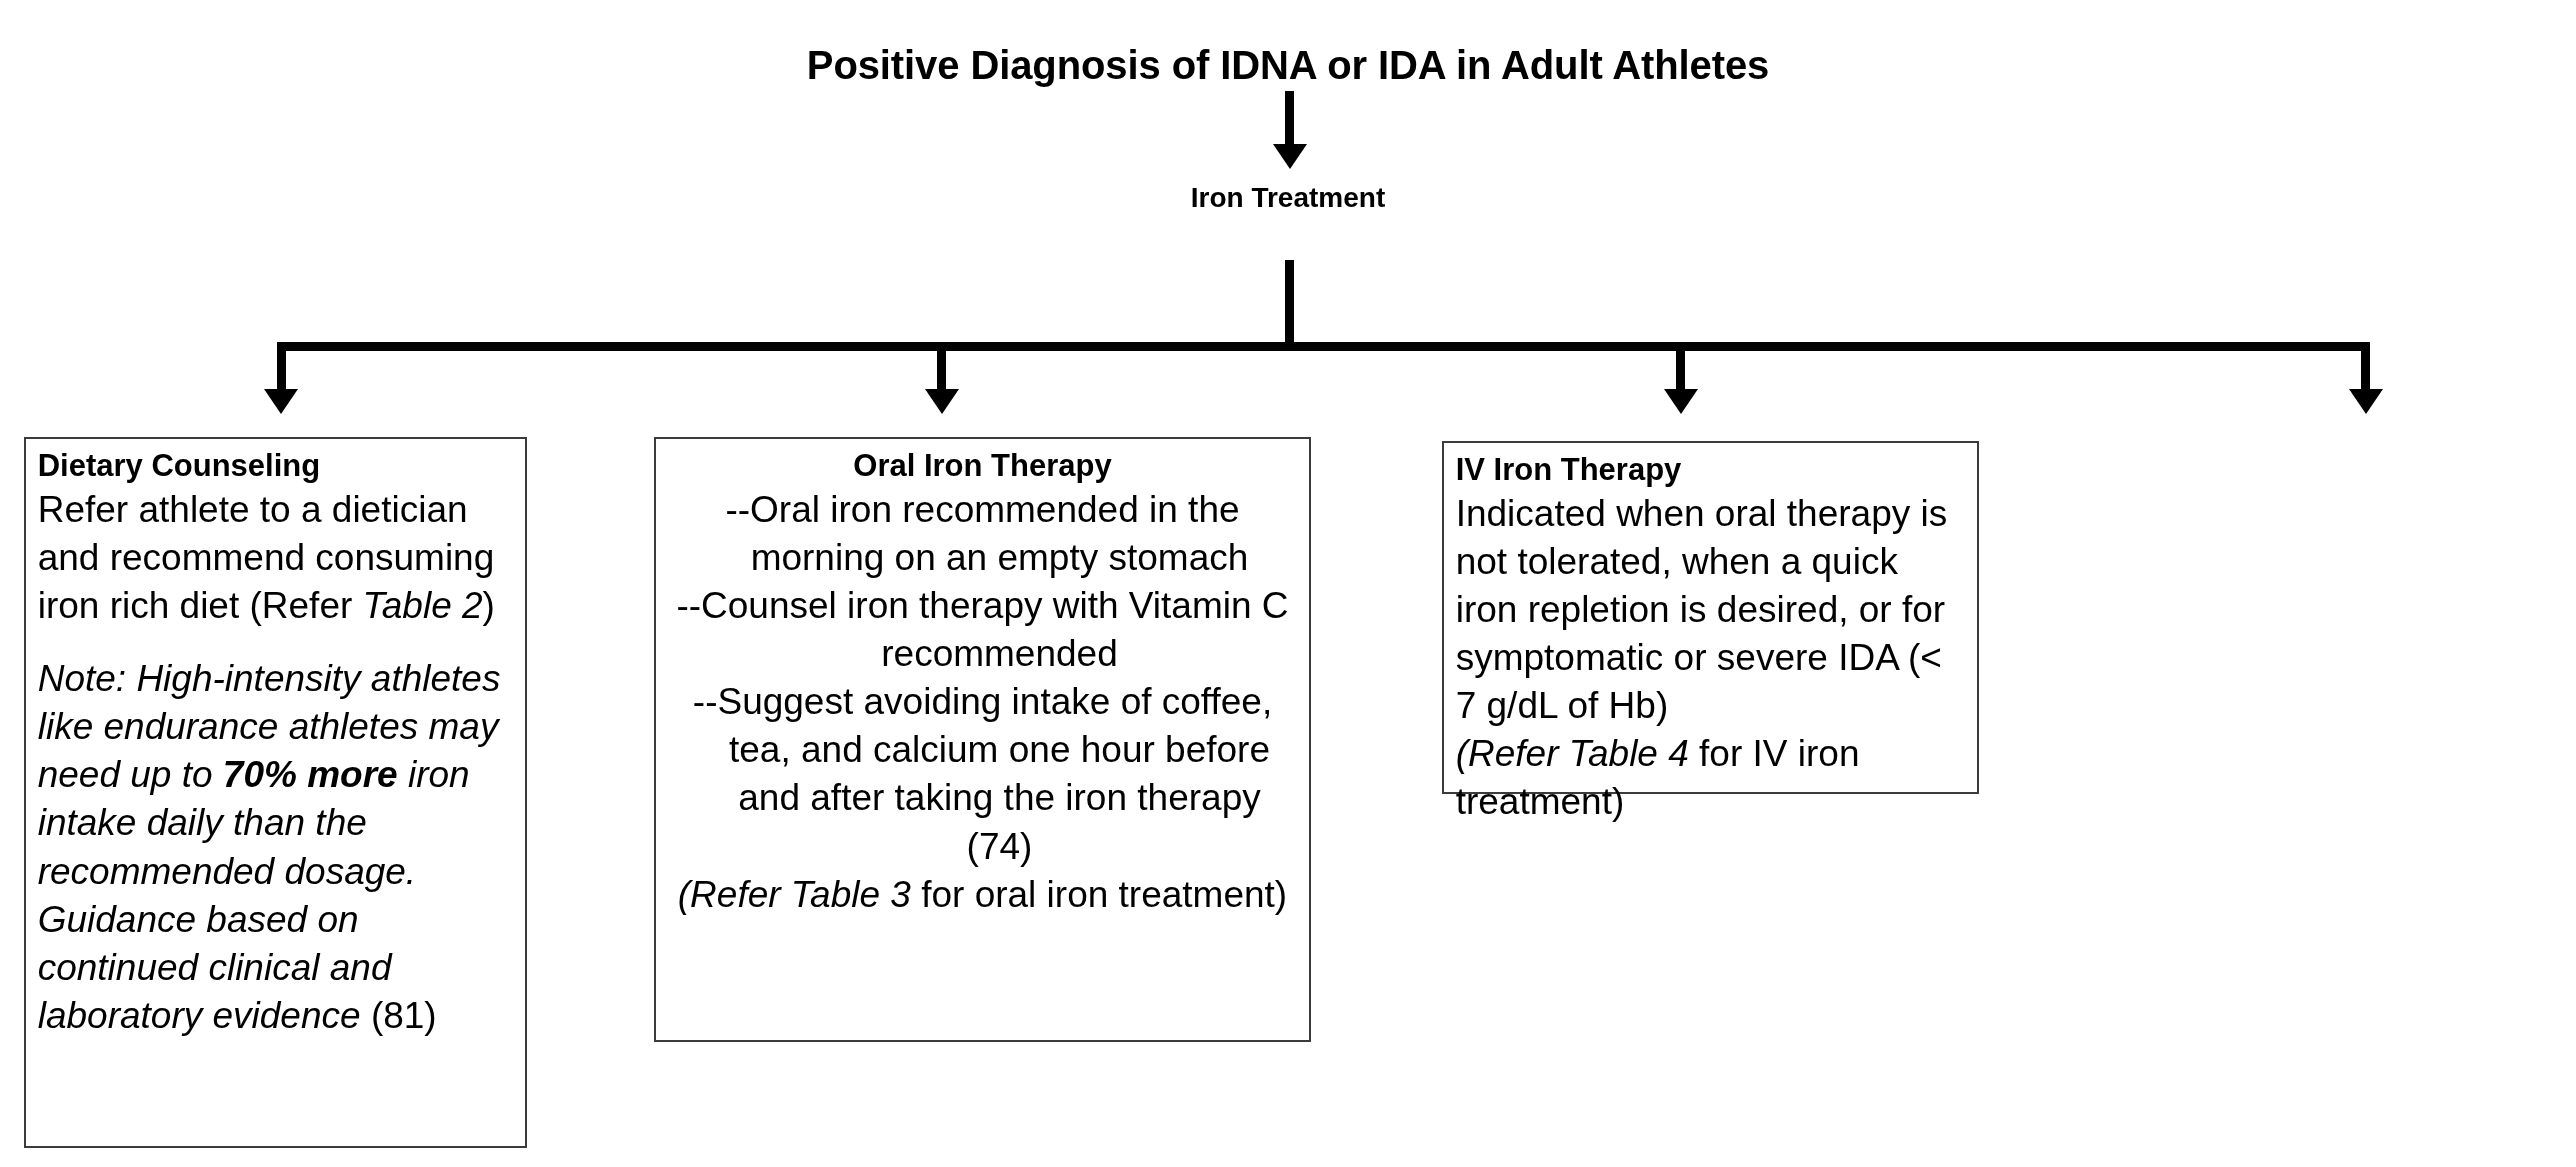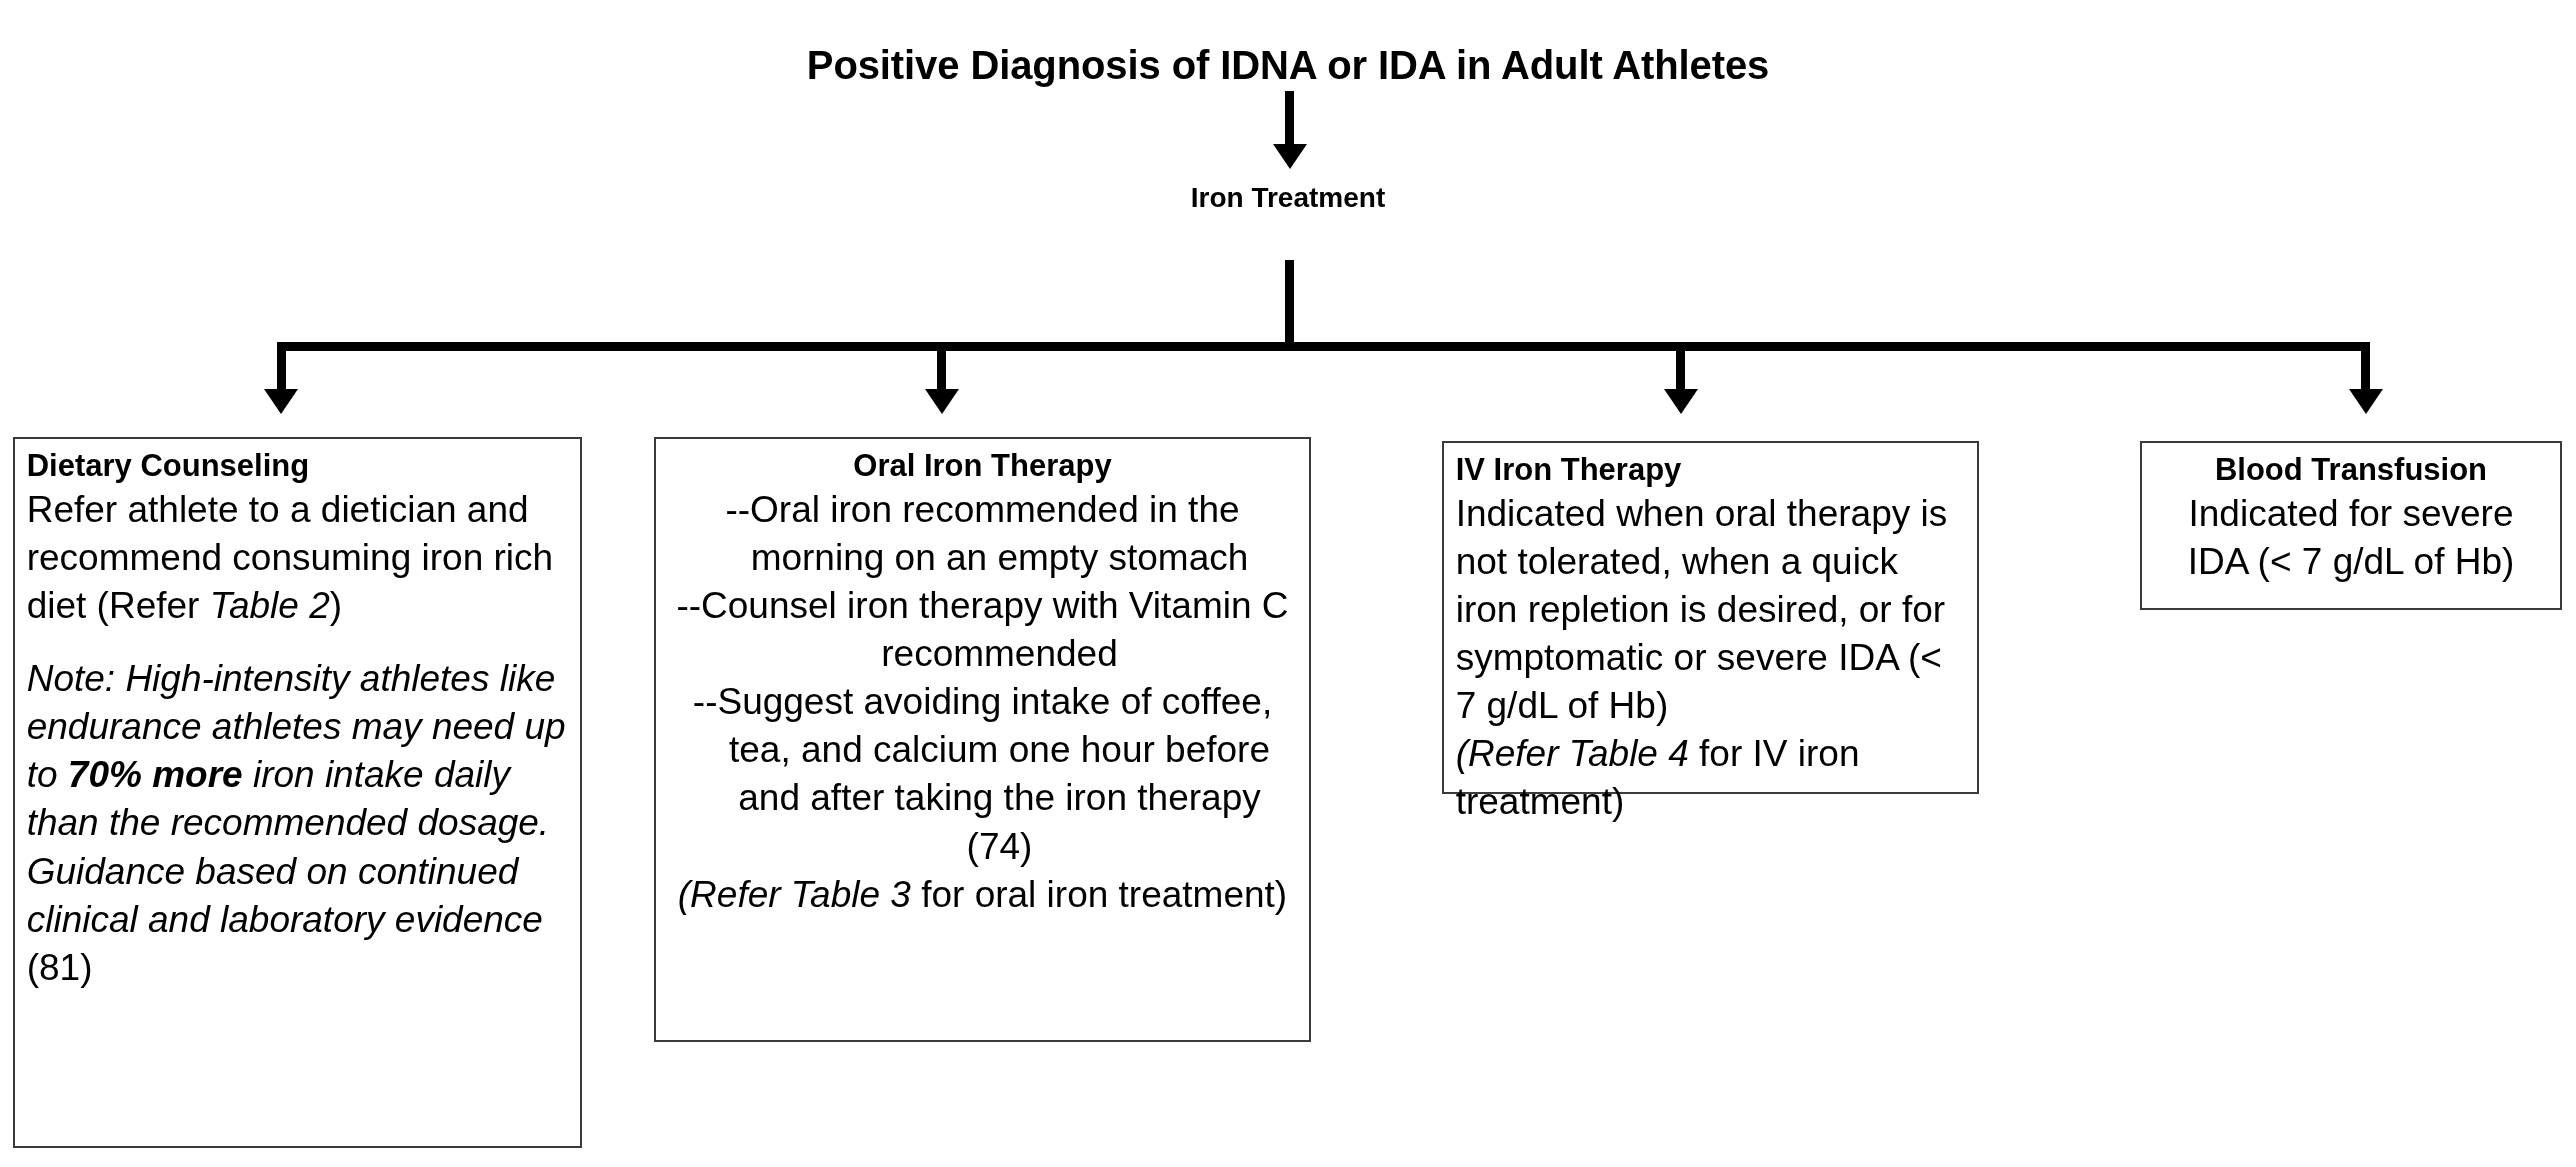--- a/index.html
+++ b/index.html
@@ -113,21 +113,21 @@
 
   <div class="vline" style="left:937px; top:342px; height:52px;"></div>
   <div class="arrow-down" style="left:925px; top:389px;"></div>
 
   <div class="vline" style="left:1676px; top:342px; height:52px;"></div>
   <div class="arrow-down" style="left:1664px; top:389px;"></div>
 
   <div class="vline" style="left:2361px; top:342px; height:52px;"></div>
   <div class="arrow-down" style="left:2349px; top:389px;"></div>
 
-  <div class="box" style="left:13px; top:437px; width:569px; height:711px;">
+  <div class="box" style="left:24px; top:437px; width:503px; height:711px;">
     <div class="box-title">Dietary Counseling</div>
     <div class="box-body">
       <p><span>Refer athlete to a dietician and recommend consuming iron rich diet (Refer </span><span class="ital">Table 2</span><span>)</span></p>
       <div class="gap"></div>
       <p class="ital"><span>Note: High-intensity athletes like endurance athletes may need up to </span><span class="bolditalic">70% more</span><span> iron intake daily than the recommended dosage. Guidance based on continued clinical and laboratory evidence</span><span style="font-style:normal"> (81)</span></p>
     </div>
   </div>
 
   <div class="box" style="left:654px; top:437px; width:657px; height:605px;text-align:center;">
     <div class="box-title">Oral Iron Therapy</div>
@@ -140,21 +140,15 @@
   </div>
 
   <div class="box" style="left:1442px; top:441px; width:537px; height:353px;">
     <div class="box-title">IV Iron Therapy</div>
     <div class="box-body">
       <p>Indicated when oral therapy is not tolerated, when a quick iron repletion is desired, or for symptomatic or severe IDA (&lt; 7 g/dL of Hb)</p>
       <p><span class="ital">(Refer Table 4</span><span> for IV iron treatment)</span></p>
     </div>
   </div>
 
-  <div class="box" style="left:2140px; top:441px; width:422px; height:169px; text-align:center;">
-    <div class="box-title">Blood Transfusion</div>
-    <div class="box-body">
-      <p>Indicated for severe IDA (&lt; 7 g/dL of Hb)</p>
-    </div>
-  </div>
 
 </div>
 
 
 </body></html>

